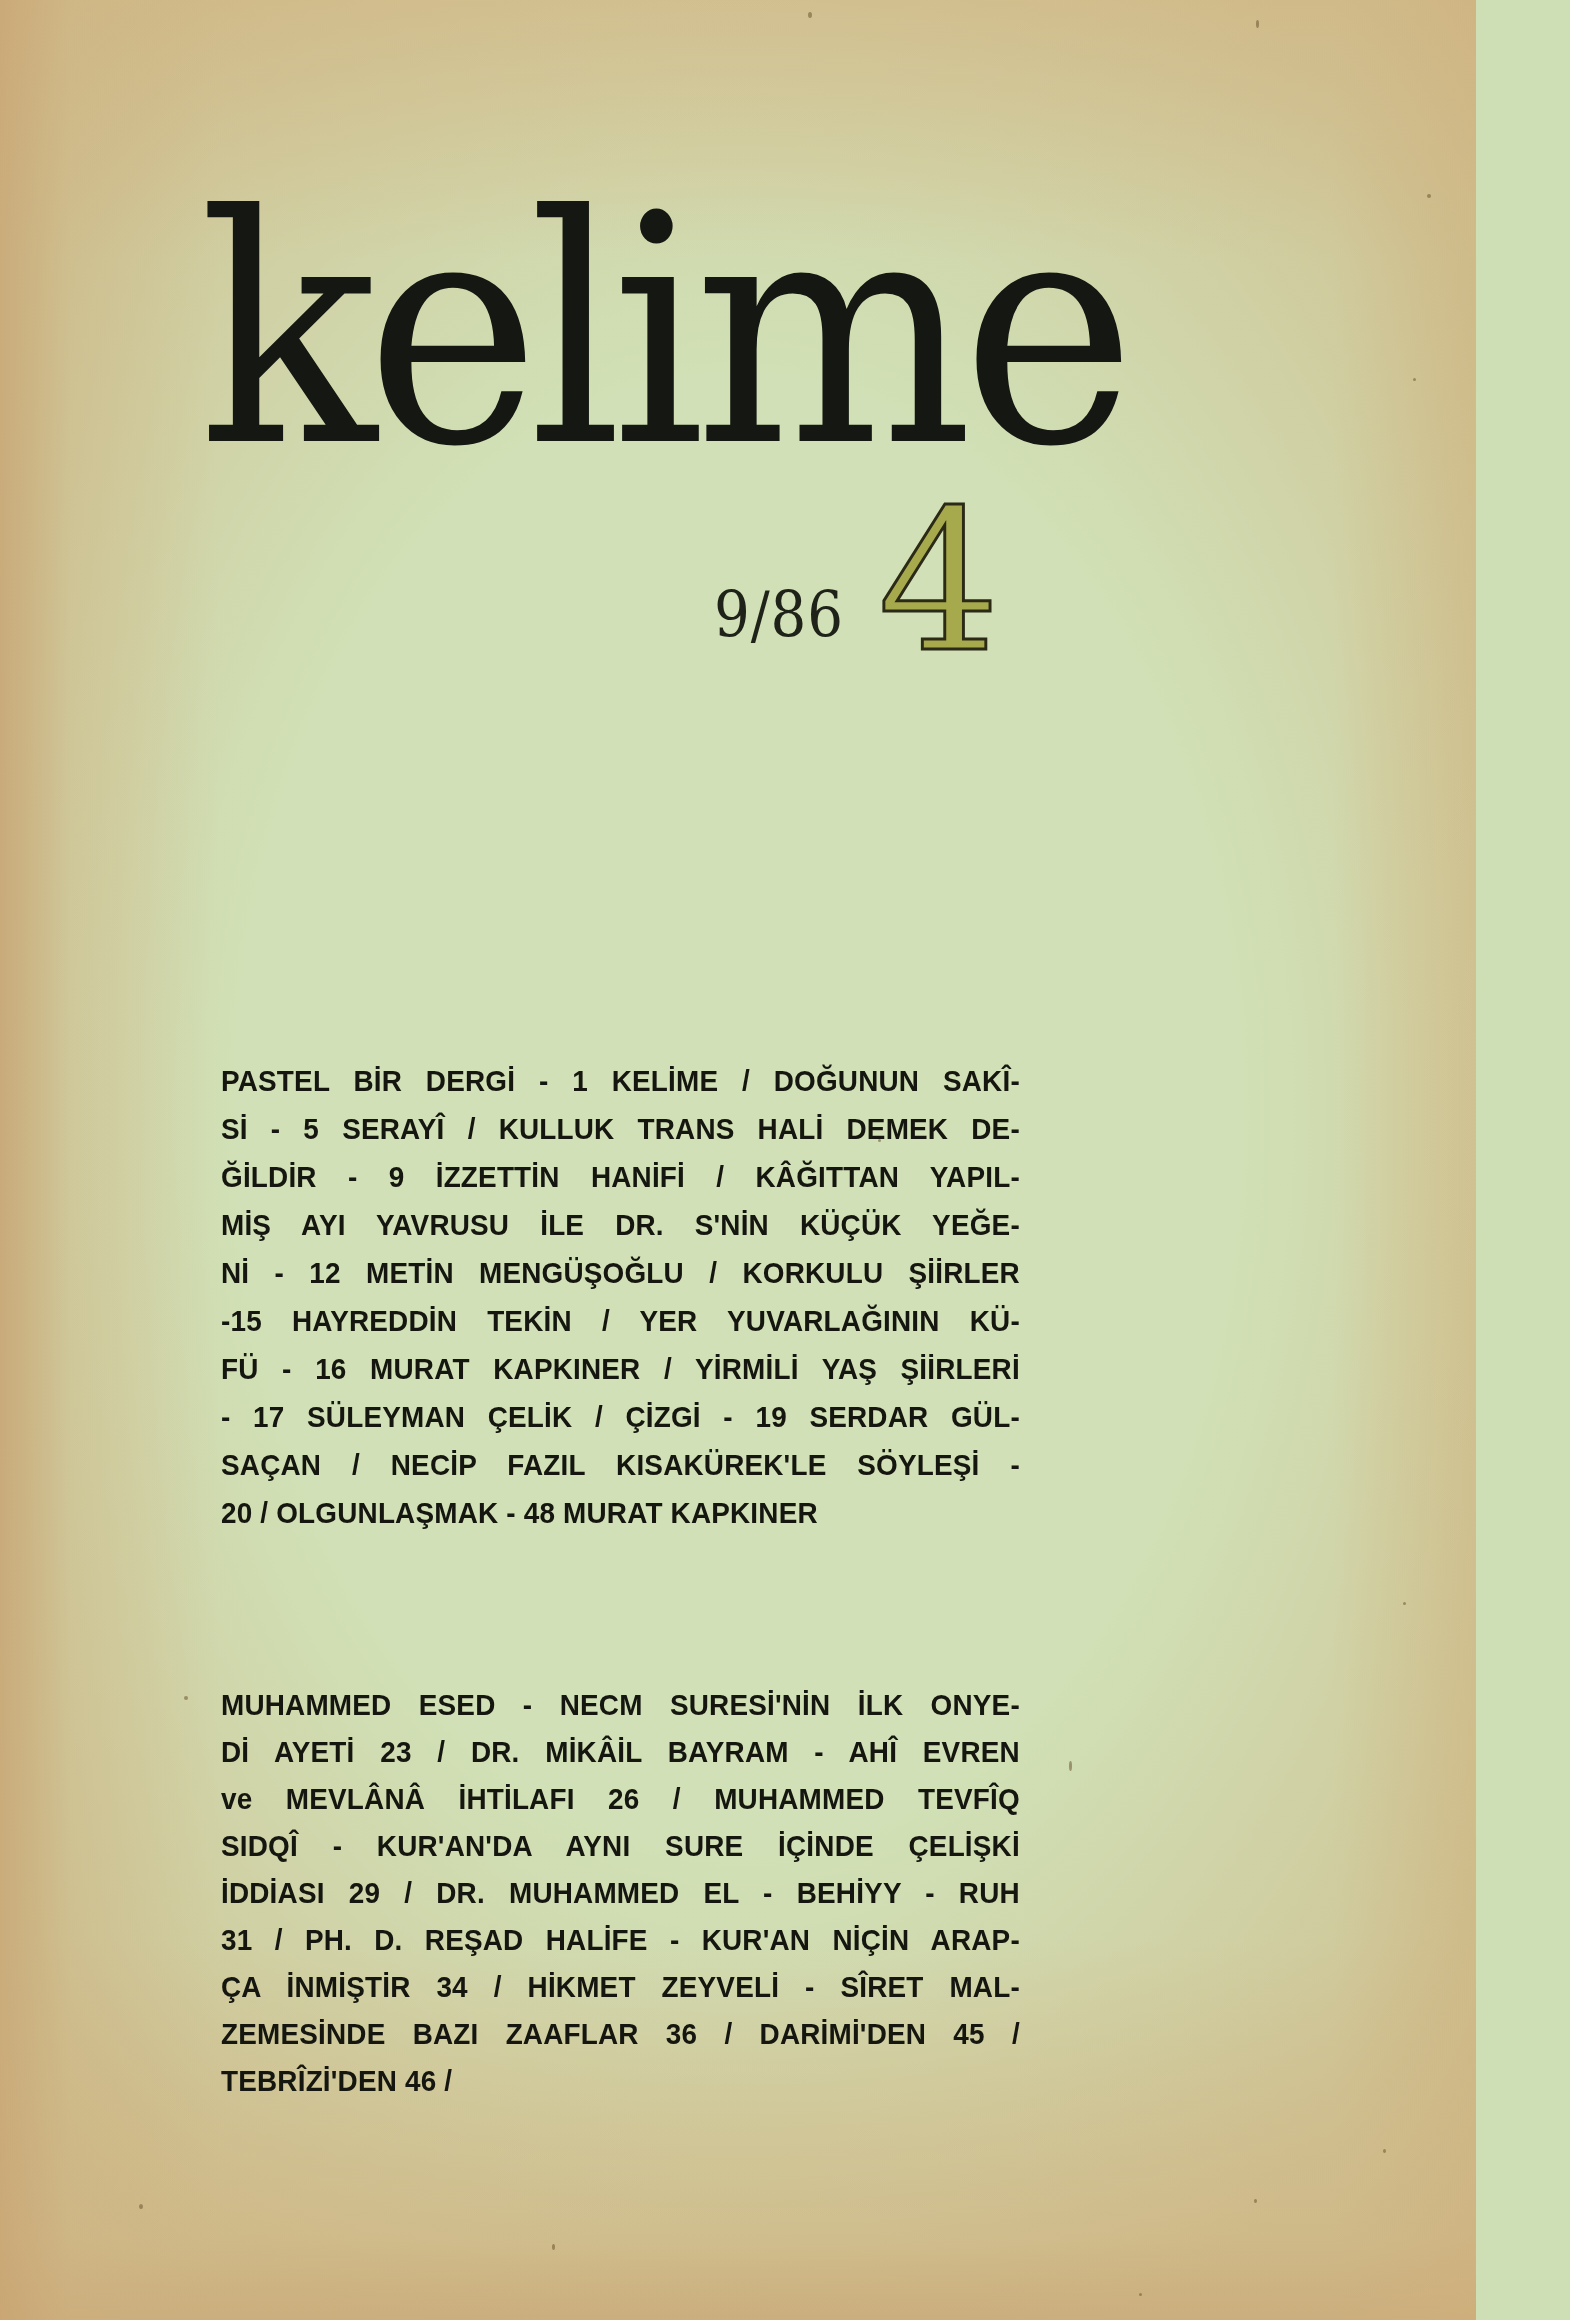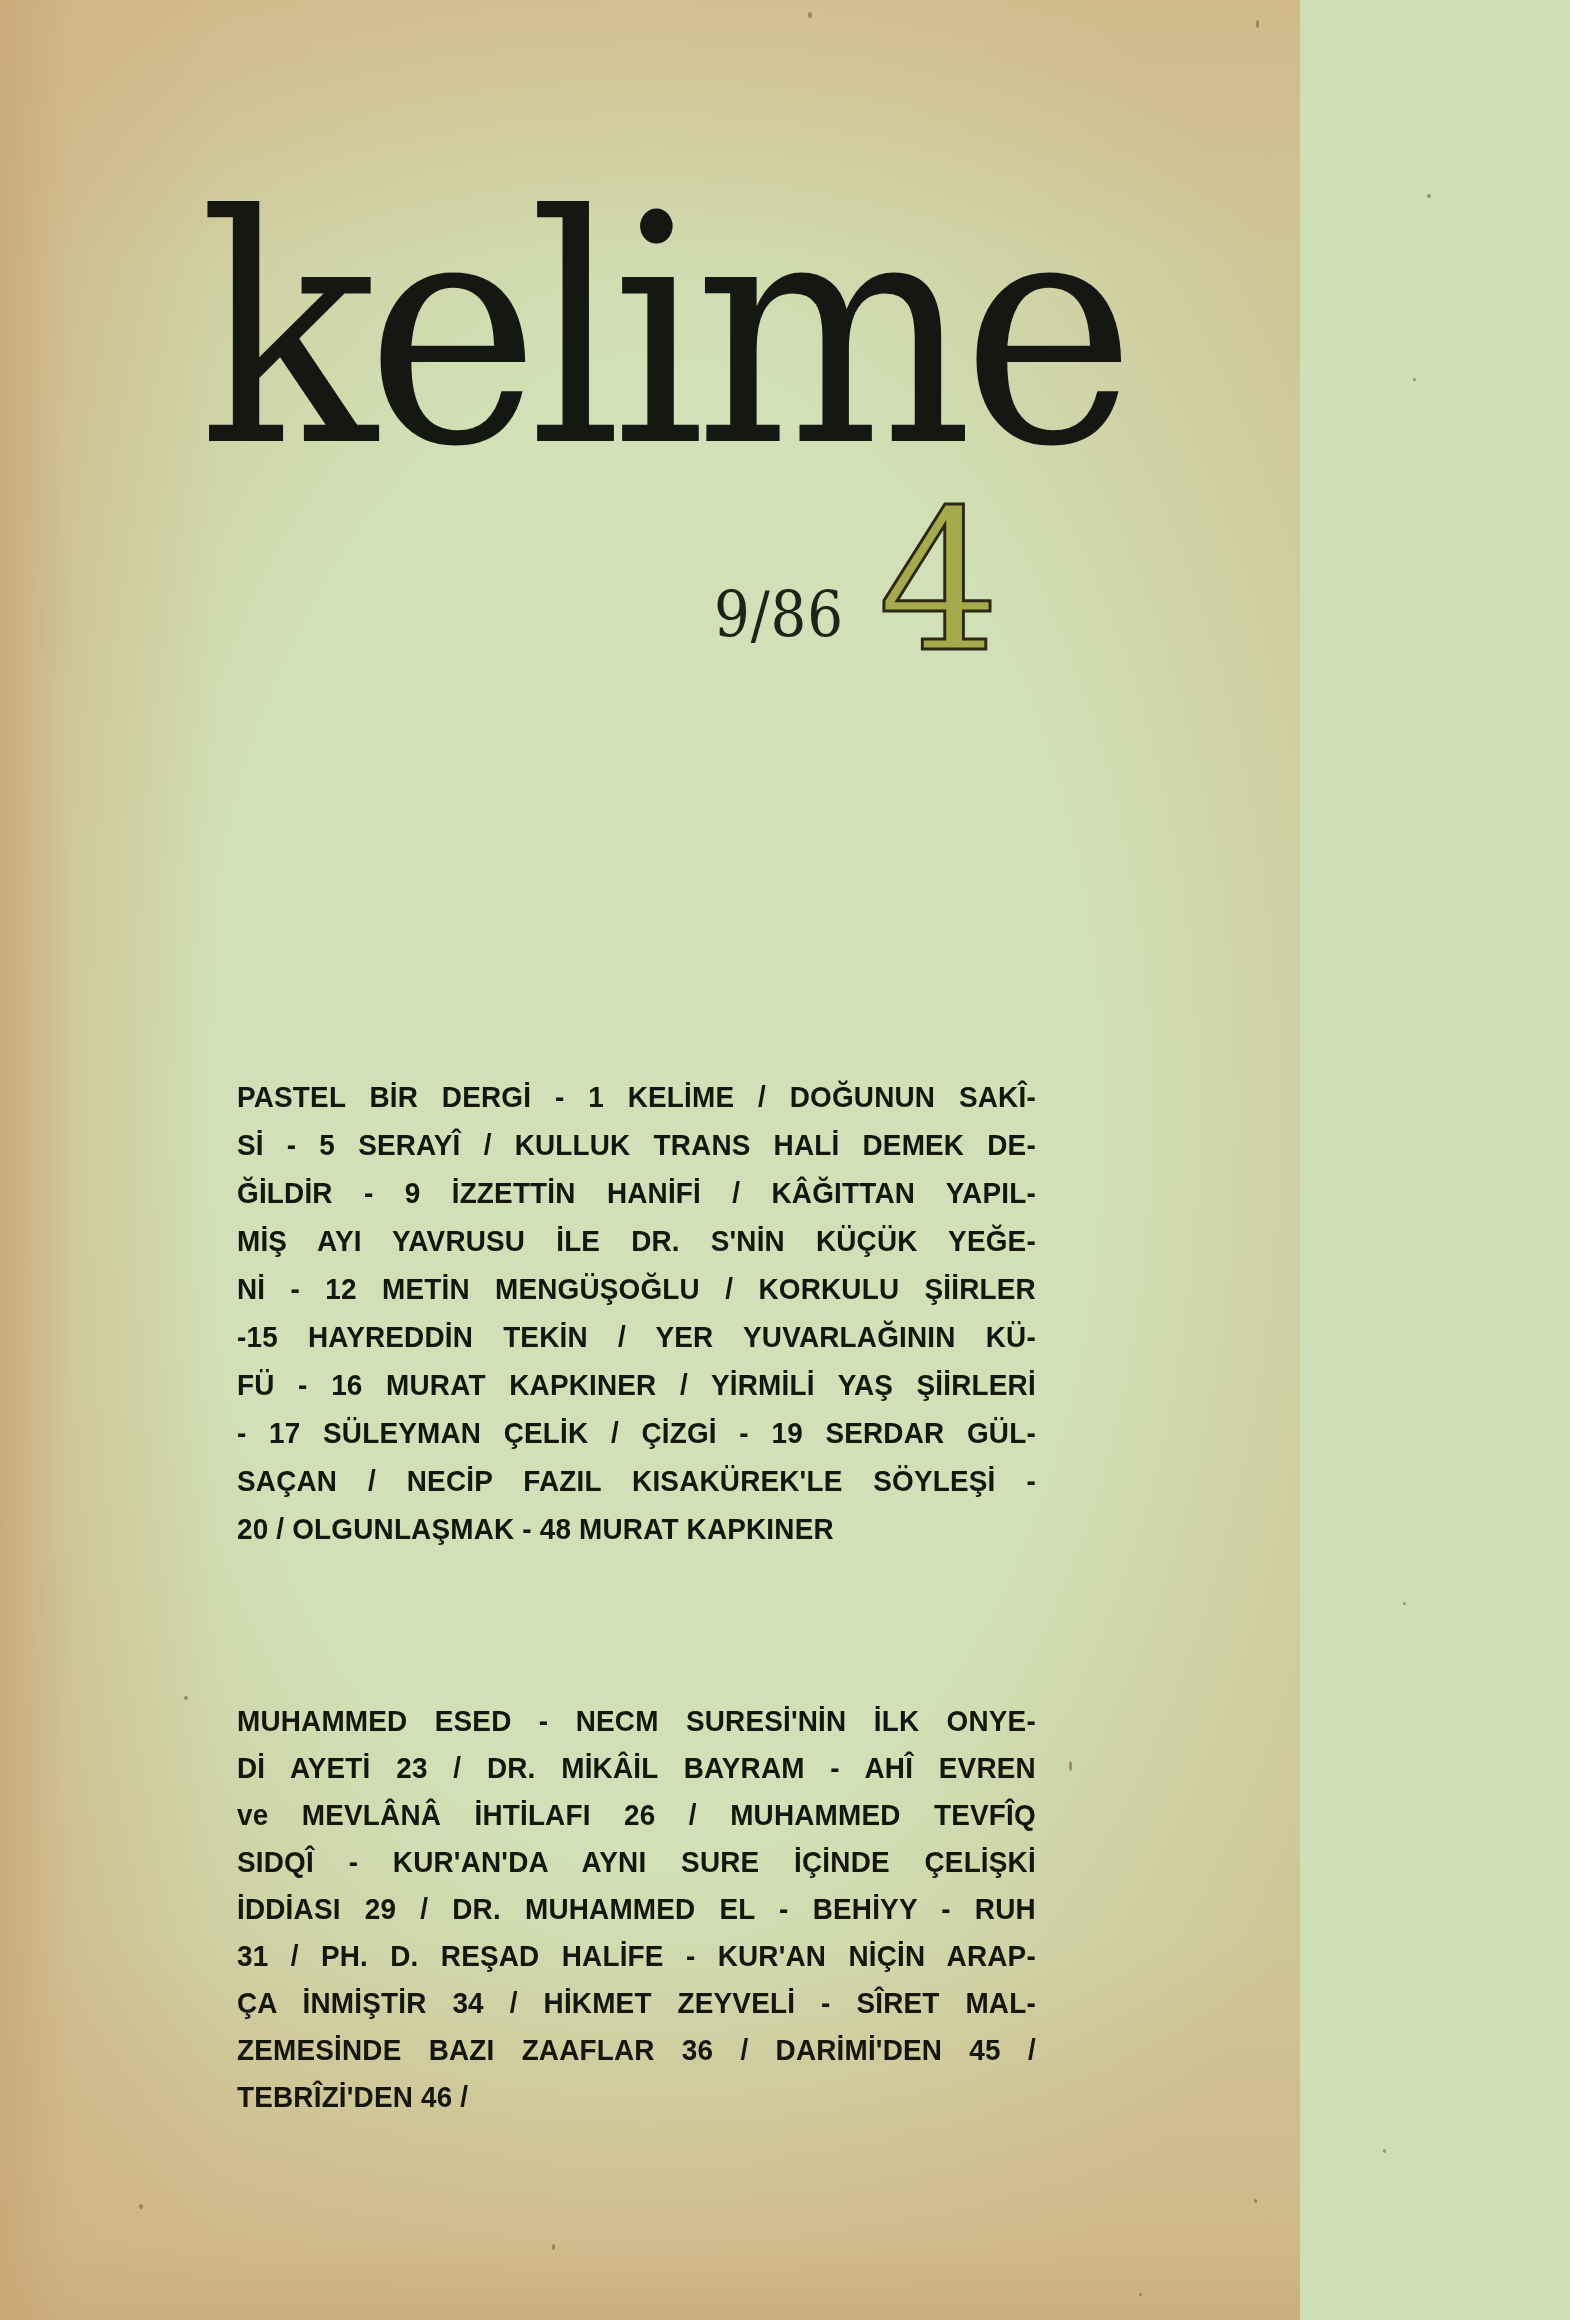--- a/index.html
+++ b/index.html
@@ -9,21 +9,21 @@
   body {
     width: 1570px;
     height: 2320px;
     position: relative;
     overflow: hidden;
     background: #cfdfb5;
   }
   .cover {
     position: absolute;
     left: 0; top: 0;
-    width: 1300px;
+    width: 1476px;
     height: 2320px;
     background:
       radial-gradient(ellipse 62% 58% at 50% 48%, rgba(210,228,186,0) 55%, rgba(205,175,125,0.55) 100%),
       linear-gradient(90deg, rgba(196,150,100,0.75) 0px, rgba(205,175,125,0.35) 70px, rgba(207,223,181,0) 219px, rgba(207,223,181,0) 1333px, rgba(210,175,120,0.45) 1473px, rgba(205,160,105,0.75) 1570px),
       linear-gradient(180deg, rgba(215,180,130,0.55) 0px, rgba(207,223,181,0) 259px, rgba(207,223,181,0) 1940px, rgba(210,175,125,0.55) 2239px, rgba(200,160,110,0.8) 2320px),
       #d1e0b6;
   }
   .speck {
     position: absolute;
     border-radius: 50%;
@@ -65,21 +65,21 @@
     line-height: 1;
     color: #a7aa4c;
     -webkit-text-stroke: 3px #2b2a16;
     transform: scaleX(0.98);
     transform-origin: left top;
   }
   .contents {
     position: absolute;
     left: 221px;
     width: 799px;
-    margin: 16px;
+    margin: 0;
     padding: 0;
     list-style: none;
     font-family: "Liberation Sans", "DejaVu Sans", sans-serif;
     font-weight: bold;
     font-size: 30px;
     color: #14160f;
   }
   .contents li {
     height: 48px;
     line-height: 48px;

